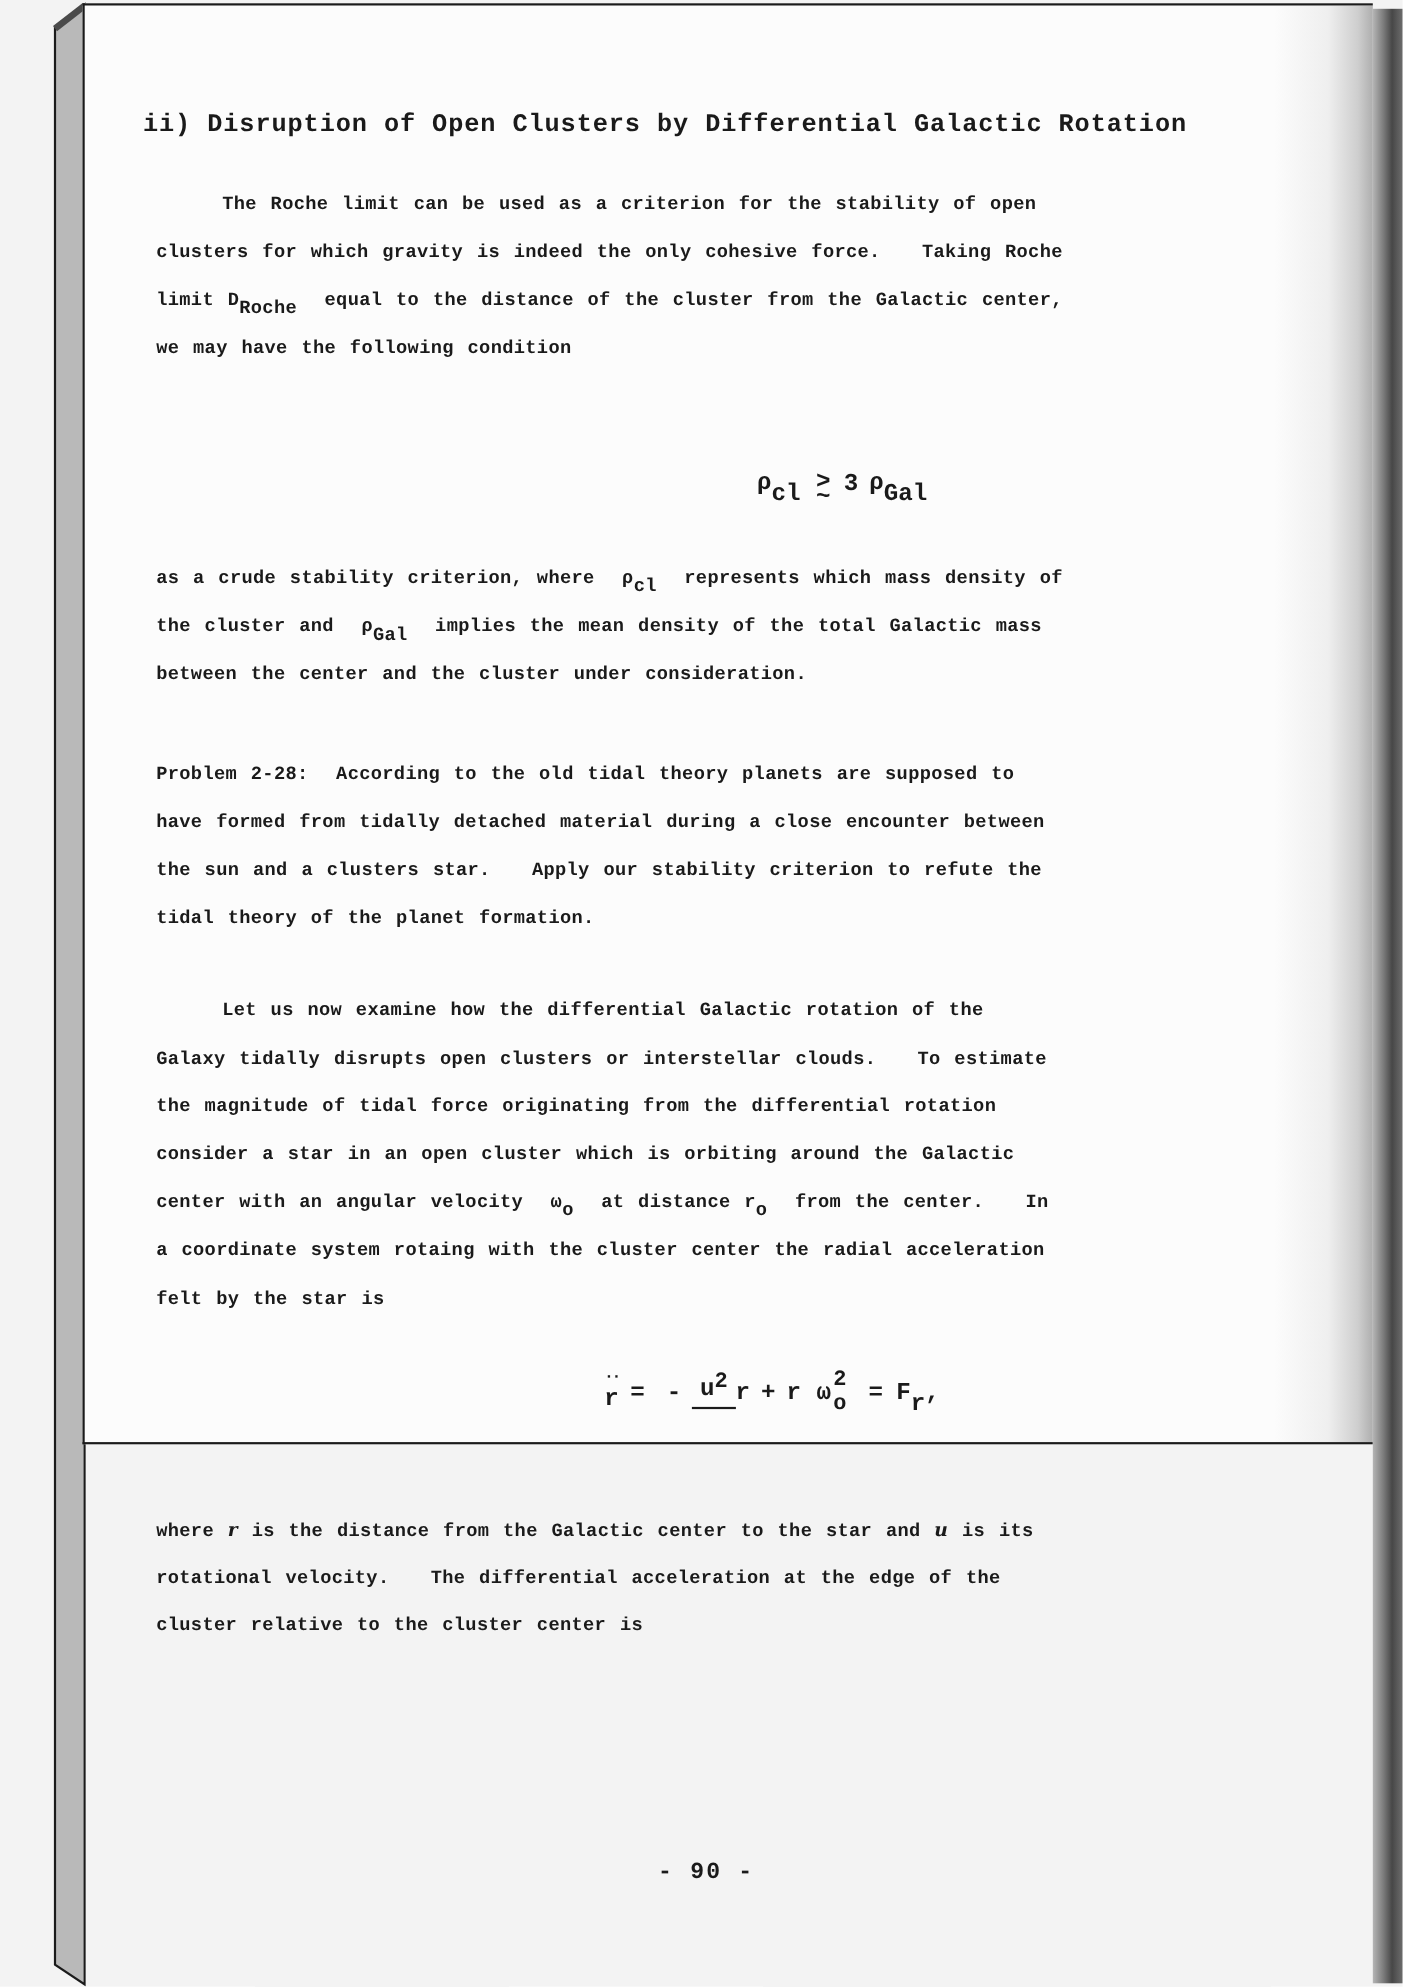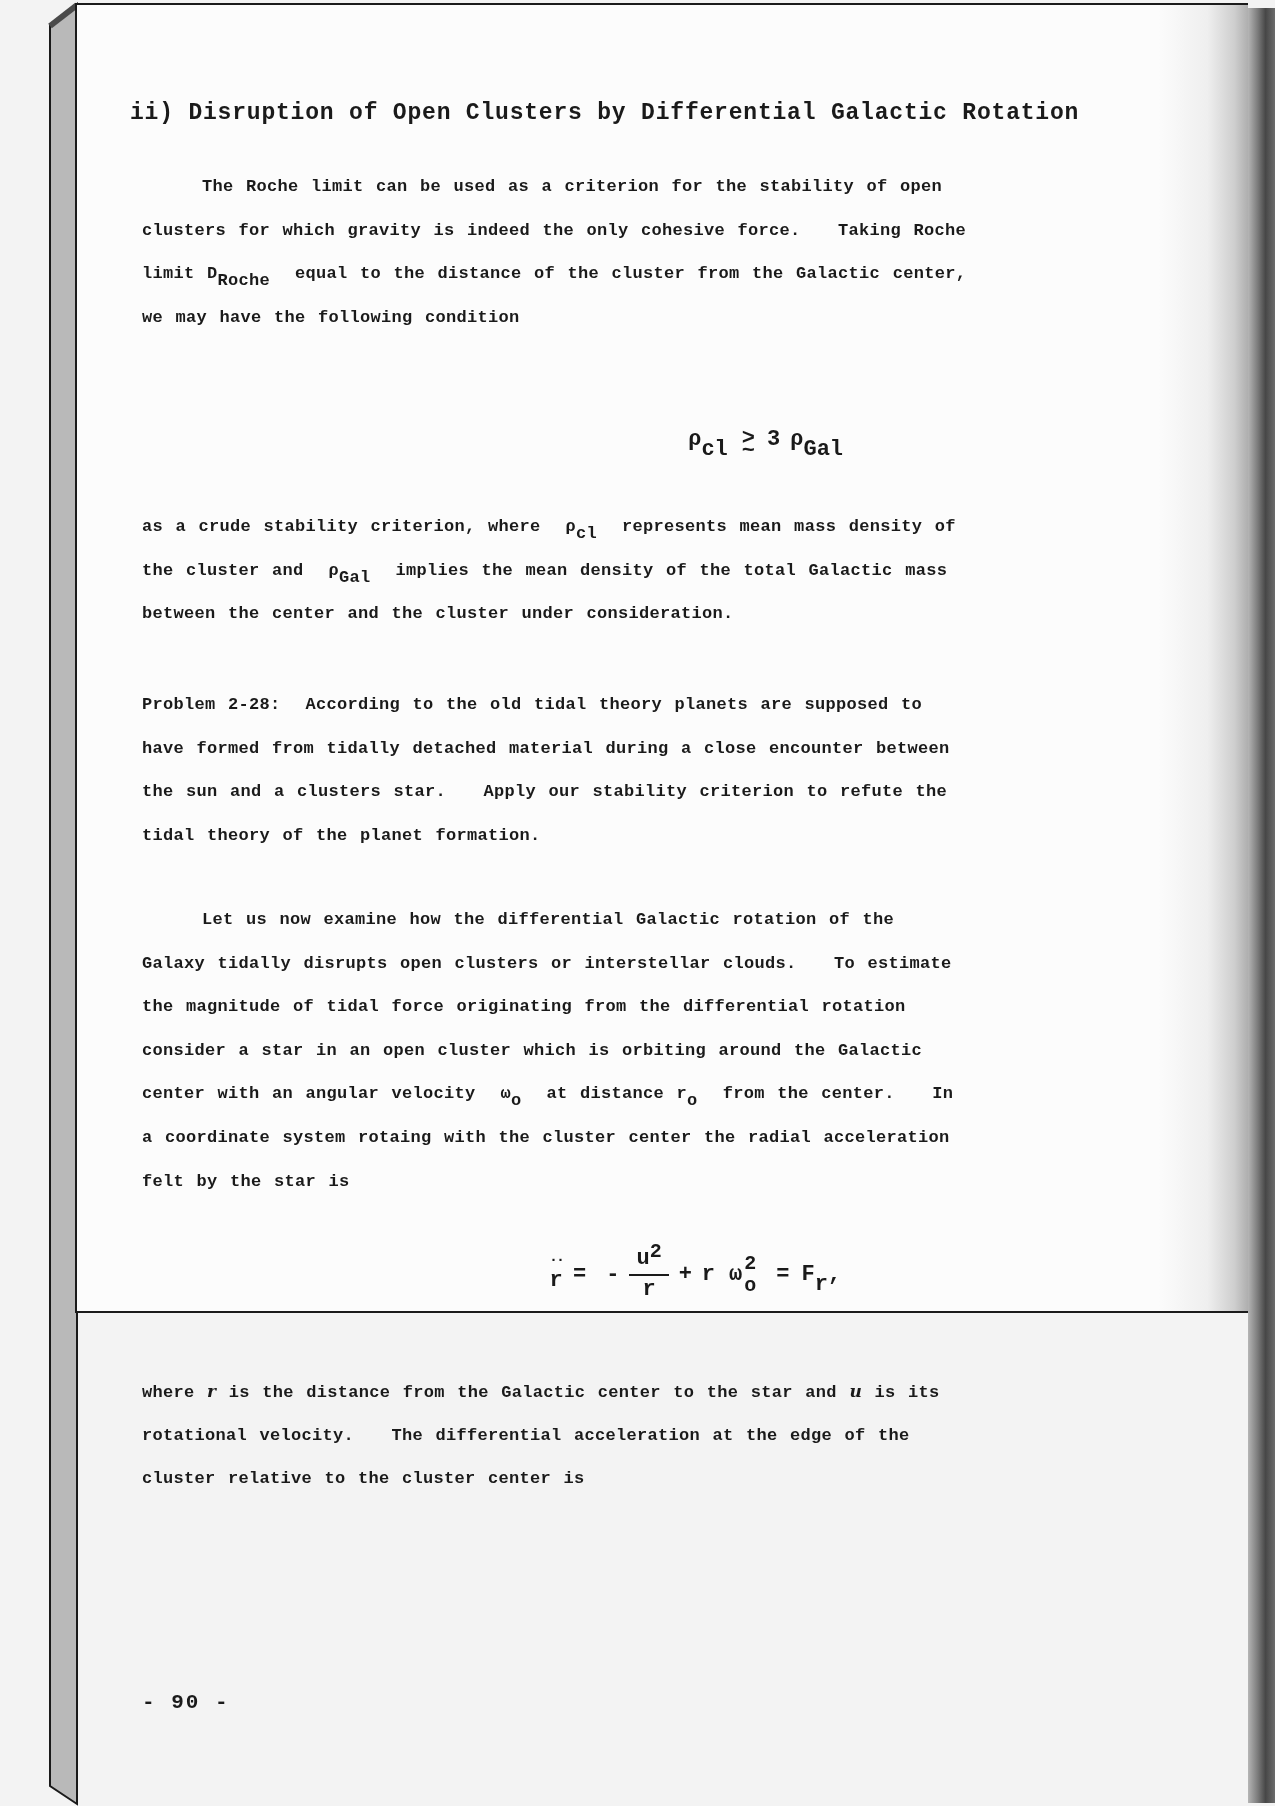--- a/index.html
+++ b/index.html
@@ -50,29 +50,29 @@
   .tsub{display:inline-block;transform:translateY(0.45em);}
   .gtrsim{display:inline-flex;flex-direction:column;align-items:center;margin:0 12px 0 14px;transform:translateY(5px);vertical-align:middle;}
   .gtrsim .gt{line-height:16px;}
   .gtrsim .tld{line-height:10px;}
   .coef{margin-right:10px;}
   .eq2{left:472px;top:1242px;display:flex;align-items:center;}
   .stack{display:inline-flex;flex-direction:column;align-items:center;}
   .rddot .dots{font-size:15px;letter-spacing:-2px;line-height:8px;padding-bottom:3px;}
   .op{margin:0 10px;}
   .op.wide{margin:0 12px 0 20px;}
-  .frac{display:inline-flex;flex-direction:column;align-items:center;justify-content:space-between;}
+  .frac{display:inline-flex;flex-direction:row;align-items:center;justify-content:space-between;}
   .frac .num{border-bottom:2px solid var(--ink);padding:0 7px 3px;line-height:24px;}
   .frac .den{padding-top:2px;line-height:24px;}
   .fsup{display:inline-block;transform:translateY(-7px);font-size:20px;}
   .omega-group{display:inline-flex;align-items:center;margin-left:14px;}
   .supsub{display:inline-flex;flex-direction:column;align-items:flex-start;margin-left:2px;gap:6px;}
   .supsub span{font-size:20px;line-height:16px;}
   .pagenum{
-    position:absolute;left:65px;top:1686px;width:1000px;
+    position:absolute;left:65px;top:1686px;width:1000px;text-align:center;
     font-size:21px;font-weight:bold;letter-spacing:2px;
   }
 </style>
 </head>
 <body>
 
 <div class="stage">
 
   <svg class="spine-svg" viewBox="0 0 34 1806" preserveAspectRatio="none">
     <polygon points="33,4 6,25 6,1786 33,1804" fill="#b9b9b9" stroke="#1a1a1a" stroke-width="2"></polygon>
@@ -88,21 +88,21 @@
       <div class="tline"><span>clusters for which gravity is indeed the only cohesive force.   Taking Roche</span></div>
       <div class="tline"><span>limit D</span><span class="seg-sub">Roche</span><span>  equal to the distance of the cluster from the Galactic center,</span></div>
       <div class="tline"><span>we may have the following condition</span></div>
     </div>
 
     <div class="equation eq1">
       <span>ρ</span><span class="tsub">cl</span><span class="gtrsim"><span class="gt">&gt;</span><span class="tld">~</span></span><span class="coef">3</span><span>ρ</span><span class="tsub">Gal</span>
     </div>
 
     <div class="para p2">
-      <div class="tline"><span>as a crude stability criterion, where  ρ</span><span class="seg-sub">cl</span><span>  represents mean mass density of</span></div>
+      <div class="tline"><span>as a crude stability criterion, where  ρ</span><span class="seg-sub">cl</span><span>  represents which mass density of</span></div>
       <div class="tline"><span>the cluster and  ρ</span><span class="seg-sub">Gal</span><span>  implies the mean density of the total Galactic mass</span></div>
       <div class="tline"><span>between the center and the cluster under consideration.</span></div>
     </div>
 
     <div class="para p3">
       <div class="tline"><span>Problem 2-28:  According to the old tidal theory planets are supposed to</span></div>
       <div class="tline"><span>have formed from tidally detached material during a close encounter between</span></div>
       <div class="tline"><span>the sun and a clusters star.   Apply our stability criterion to refute the</span></div>
       <div class="tline"><span>tidal theory of the planet formation.</span></div>
     </div>

